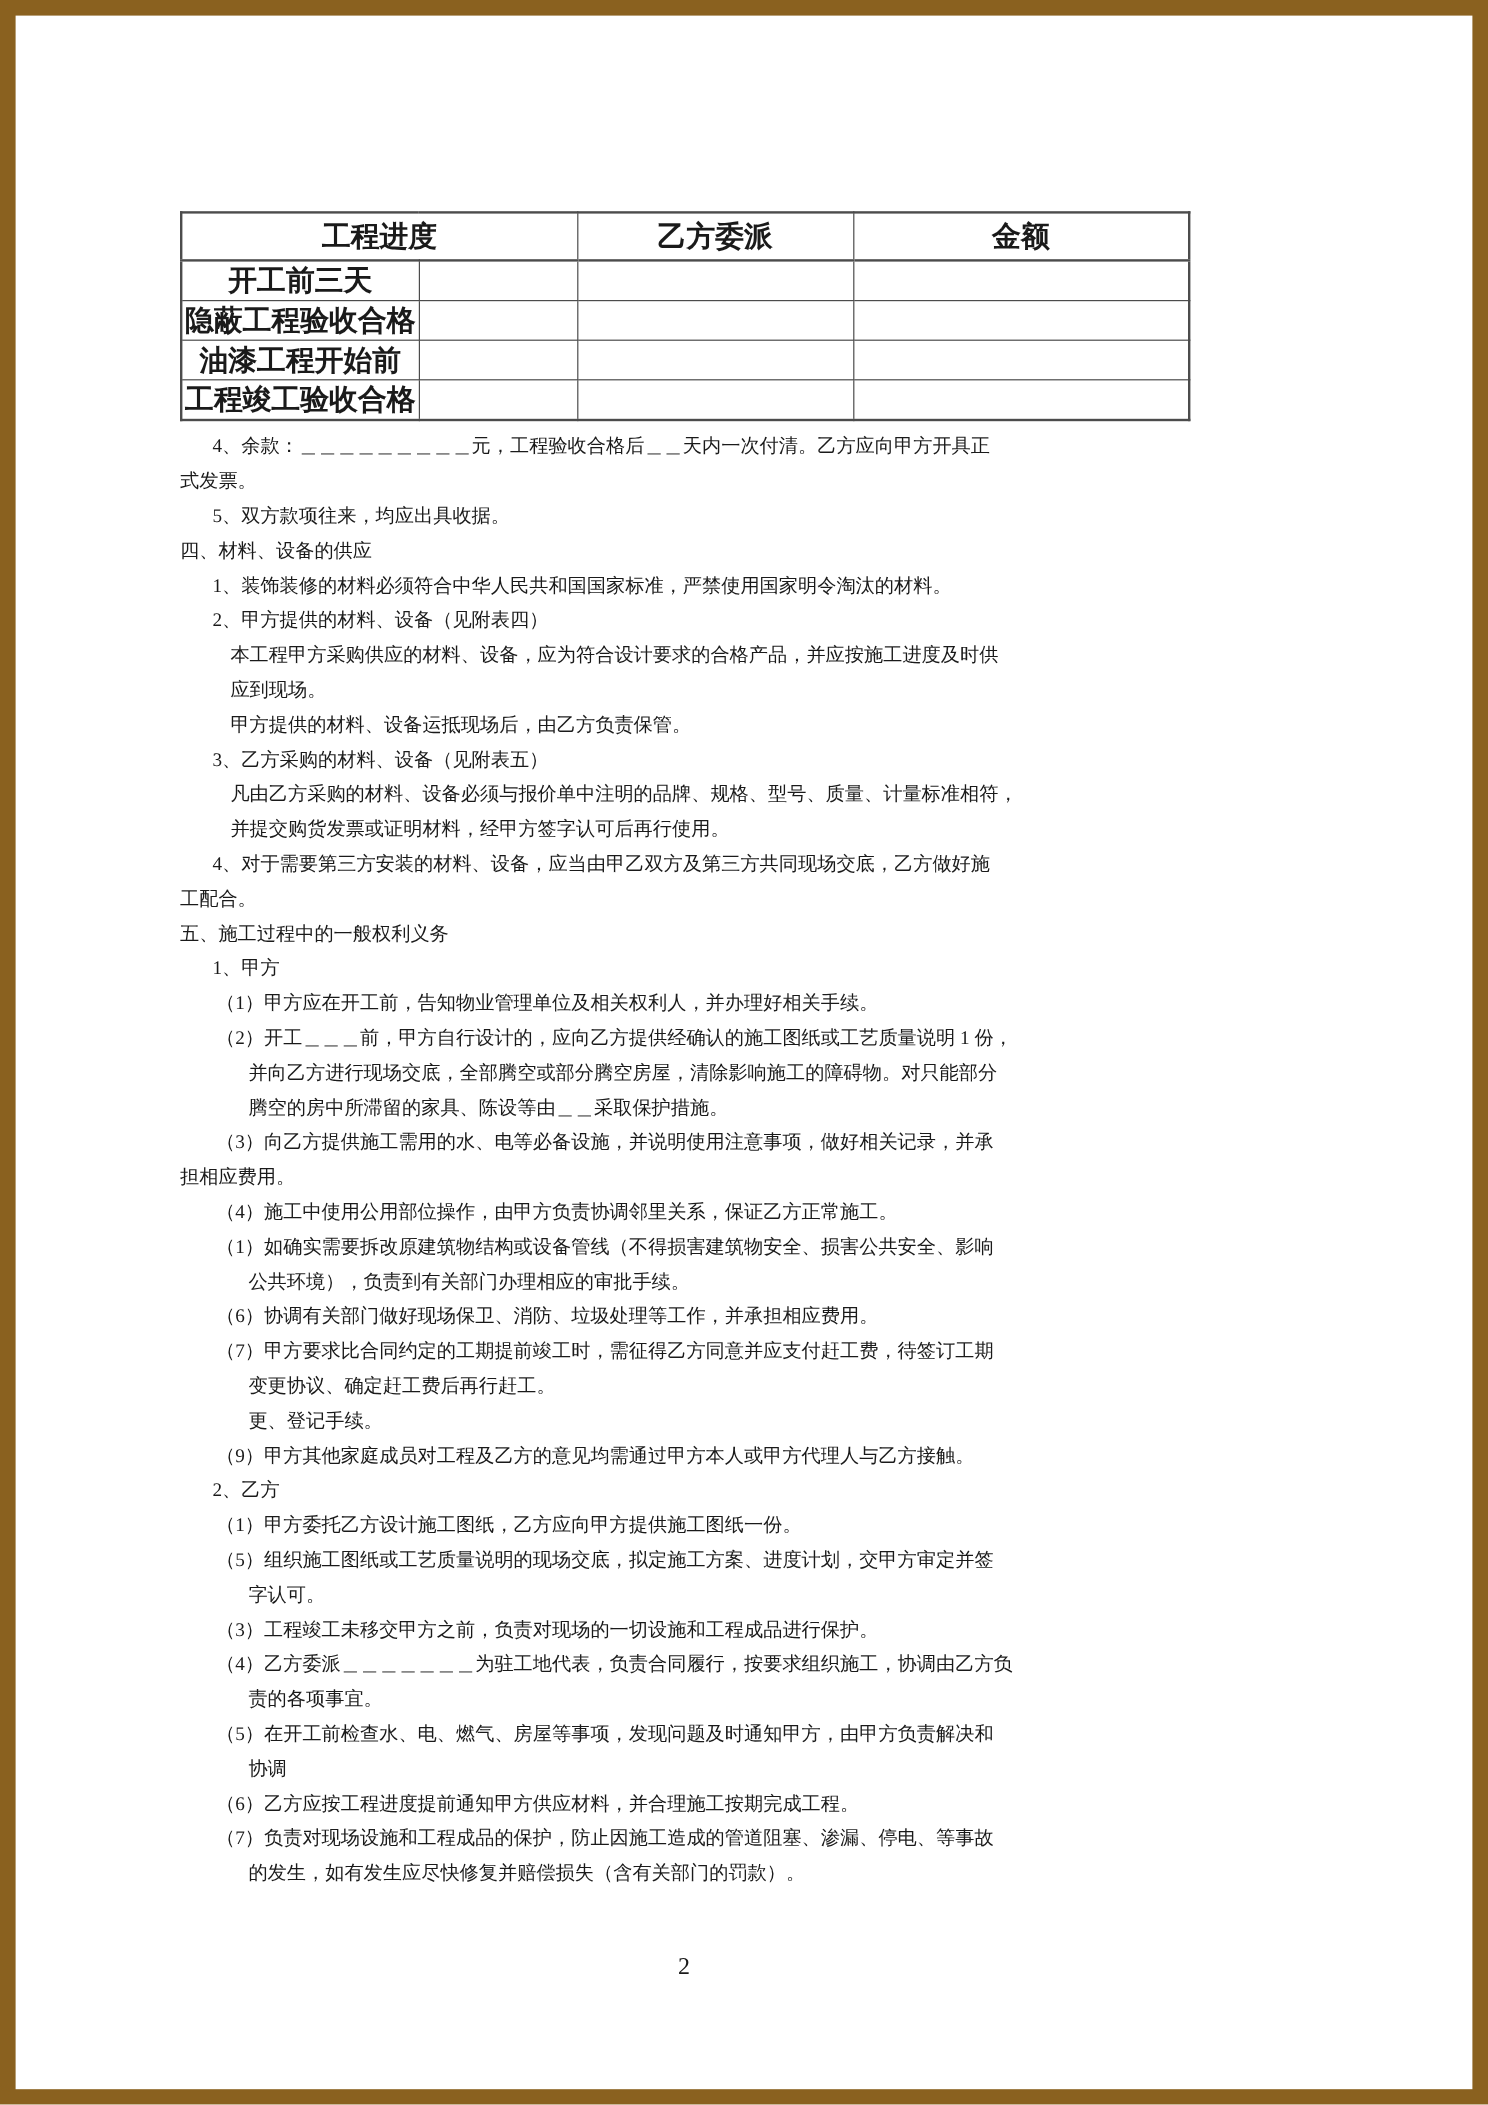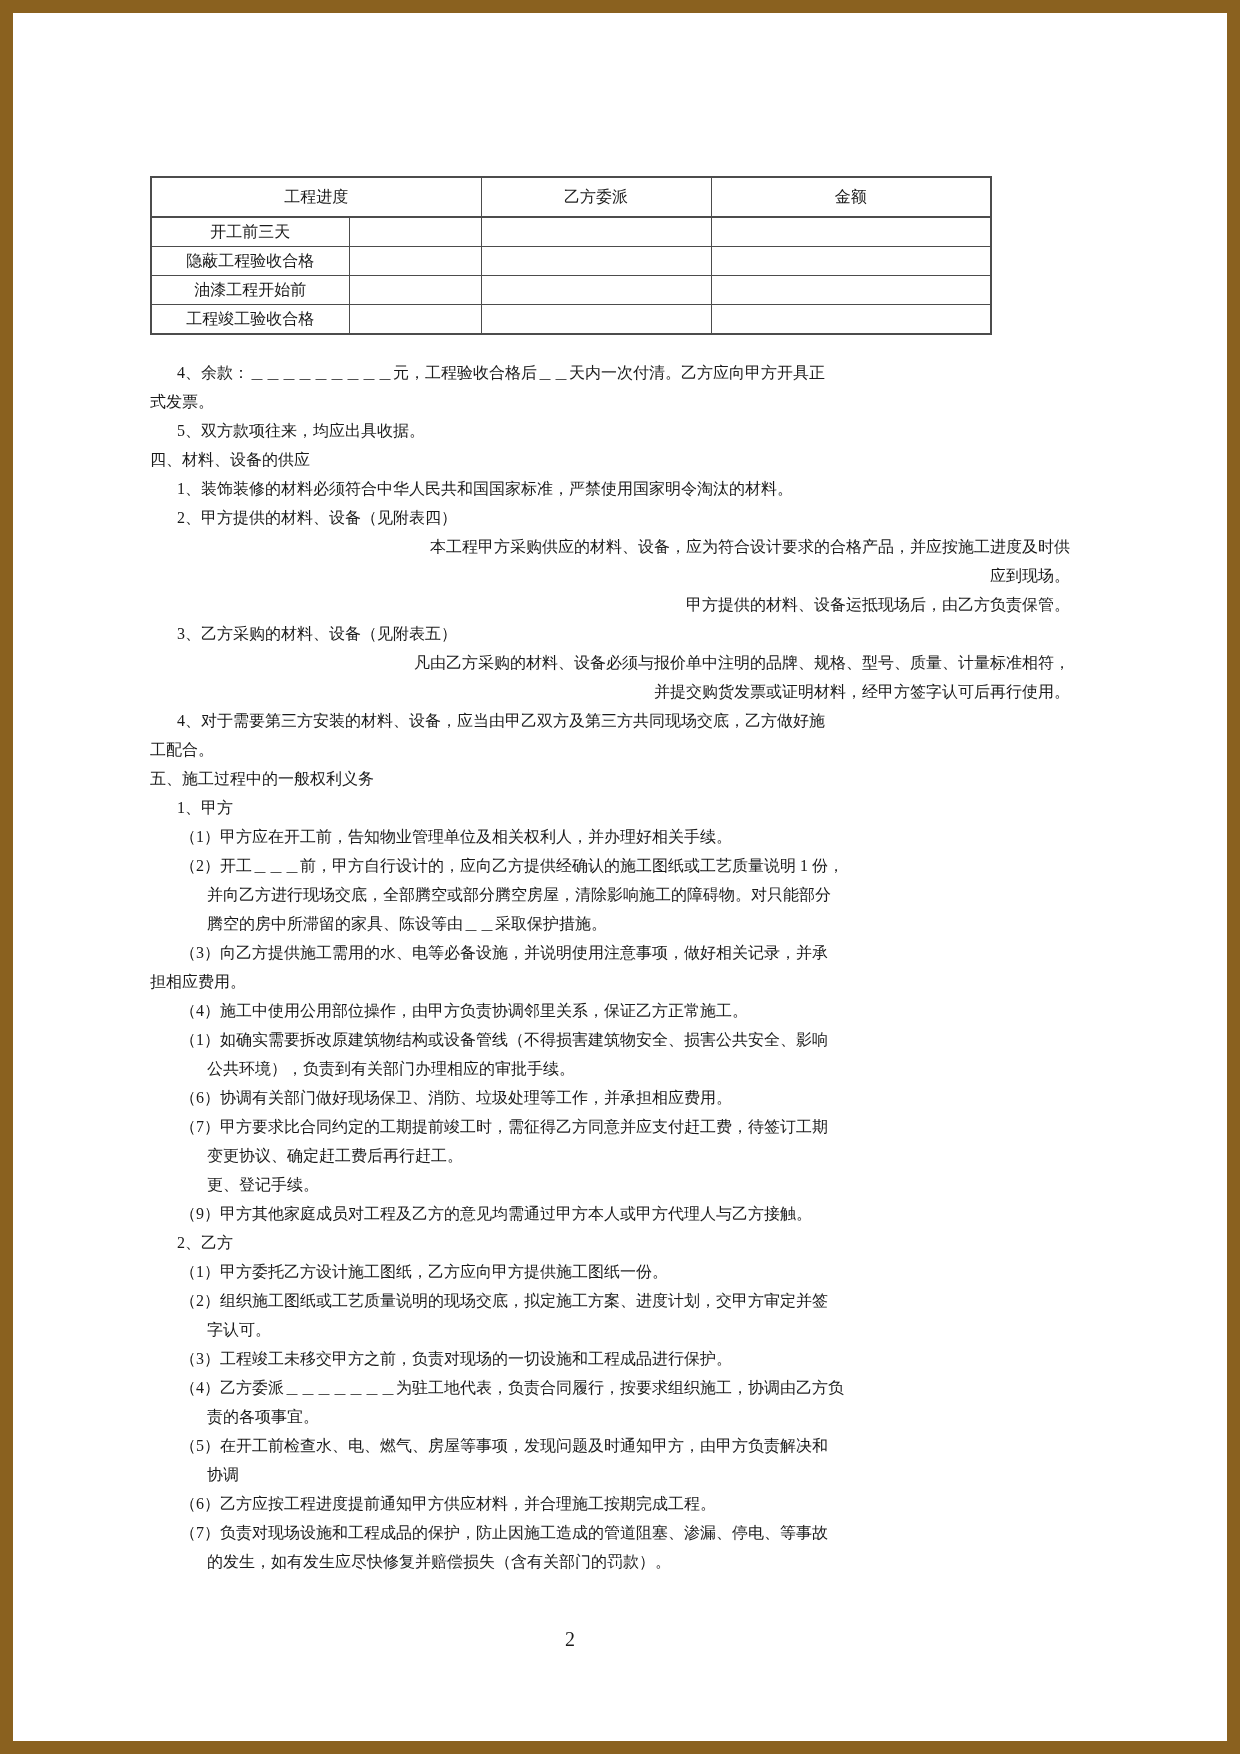--- a/index.html
+++ b/index.html
@@ -26,42 +26,42 @@
     width: 840px;
     table-layout: fixed;
     border-collapse: collapse;
     border: 2px solid var(--tableBorder, #4c4c4c);
   }
   .doc-table th, .doc-table td {
     border: 1px solid var(--tableBorder, #4c4c4c);
     padding: 0;
     text-align: center;
     vertical-align: middle;
-    font-size: 16px;
-    font-weight: normal;
+    font-size: 24px;
+    font-weight: bold;
     white-space: nowrap;
     overflow: hidden;
   }
   .doc-table thead th { height: 38px; border-bottom: 2px solid var(--tableBorder, #4c4c4c); }
   .doc-table tbody td { height: 28px; text-align: center; }
   .lines {
     position: absolute;
     left: 150px;
     top: 358px;
     width: 920px;
   }
   .line {
     font-size: 16px;
     line-height: 29px;
     white-space: pre;
   }
   .indent-flush  { padding-left: 0; }
   .indent-item   { padding-left: 27px; }
   .indent-clause { padding-left: 30px; }
-  .indent-sub    { padding-left: 42px; text-align: right; }
+  .indent-sub    { padding-left: 42px; }
   .indent-cont   { padding-left: 57px; }
   .pageno {
     position: absolute;
     left: 150px;
     top: 1628px;
     width: 840px;
     text-align: center;
     font-size: 20px;
   }
 </style>
@@ -139,21 +139,21 @@
       <div class="line indent-clause">（4）施工中使用公用部位操作，由甲方负责协调邻里关系，保证乙方正常施工。</div>
       <div class="line indent-clause">（1）如确实需要拆改原建筑物结构或设备管线（不得损害建筑物安全、损害公共安全、影响</div>
       <div class="line indent-cont">公共环境），负责到有关部门办理相应的审批手续。</div>
       <div class="line indent-clause">（6）协调有关部门做好现场保卫、消防、垃圾处理等工作，并承担相应费用。</div>
       <div class="line indent-clause">（7）甲方要求比合同约定的工期提前竣工时，需征得乙方同意并应支付赶工费，待签订工期</div>
       <div class="line indent-cont">变更协议、确定赶工费后再行赶工。</div>
       <div class="line indent-cont">更、登记手续。</div>
       <div class="line indent-clause">（9）甲方其他家庭成员对工程及乙方的意见均需通过甲方本人或甲方代理人与乙方接触。</div>
       <div class="line indent-item">2、乙方</div>
       <div class="line indent-clause">（1）甲方委托乙方设计施工图纸，乙方应向甲方提供施工图纸一份。</div>
-      <div class="line indent-clause">（2）组织施工图纸或工艺质量说明的现场交底，拟定施工方案、进度计划，交甲方审定并签</div>
+      <div class="line indent-clause">（5）组织施工图纸或工艺质量说明的现场交底，拟定施工方案、进度计划，交甲方审定并签</div>
       <div class="line indent-cont">字认可。</div>
       <div class="line indent-clause">（3）工程竣工未移交甲方之前，负责对现场的一切设施和工程成品进行保护。</div>
       <div class="line indent-clause">（4）乙方委派＿＿＿＿＿＿＿为驻工地代表，负责合同履行，按要求组织施工，协调由乙方负</div>
       <div class="line indent-cont">责的各项事宜。</div>
       <div class="line indent-clause">（5）在开工前检查水、电、燃气、房屋等事项，发现问题及时通知甲方，由甲方负责解决和</div>
       <div class="line indent-cont">协调</div>
       <div class="line indent-clause">（6）乙方应按工程进度提前通知甲方供应材料，并合理施工按期完成工程。</div>
       <div class="line indent-clause">（7）负责对现场设施和工程成品的保护，防止因施工造成的管道阻塞、渗漏、停电、等事故</div>
       <div class="line indent-cont">的发生，如有发生应尽快修复并赔偿损失（含有关部门的罚款）。</div>
     </div>

